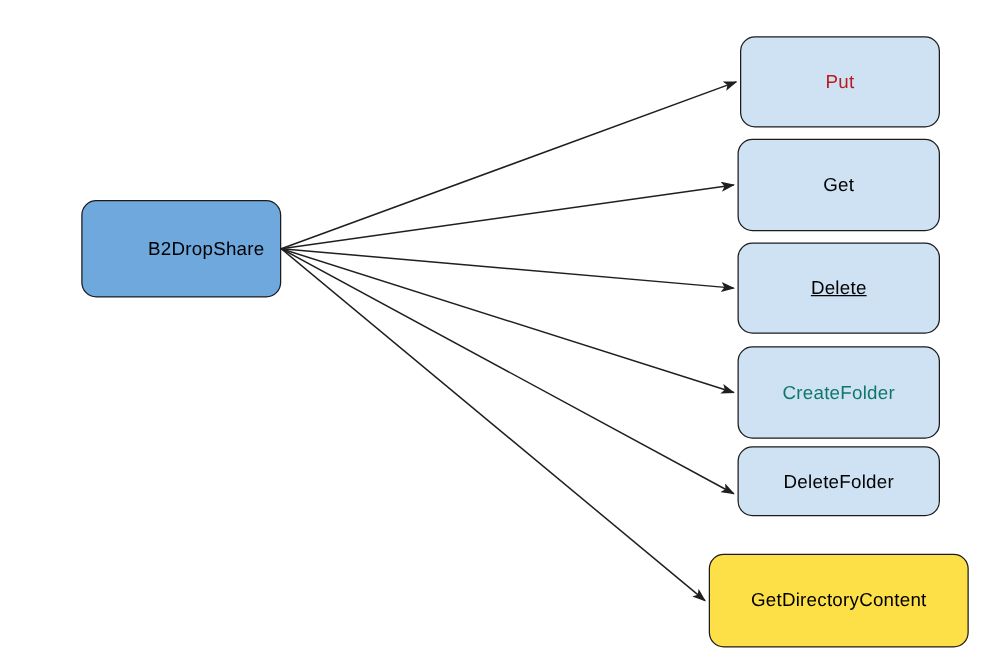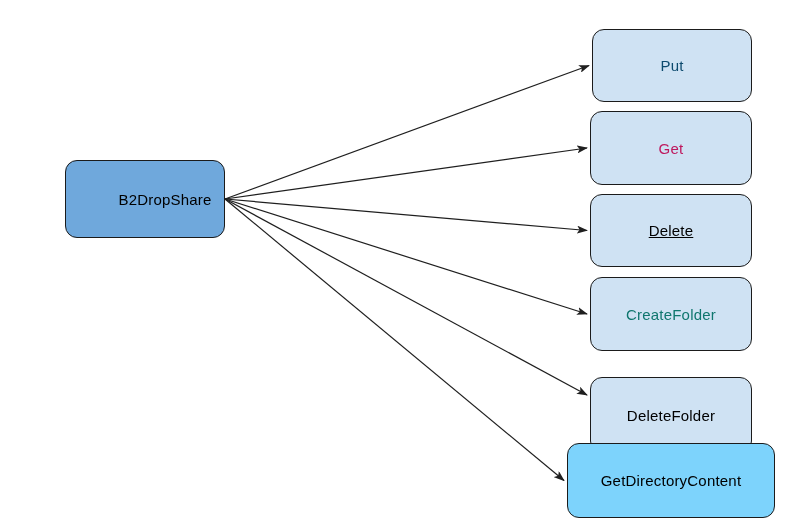--- a/index.html
+++ b/index.html
@@ -54,32 +54,32 @@
         <line x1="225" y1="199" x2="587" y2="230.5" stroke="#1f1f1f" stroke-width="1.2" marker-end="url(#arrowhead)"></line>
         <line x1="225" y1="199" x2="587" y2="314" stroke="#1f1f1f" stroke-width="1.2" marker-end="url(#arrowhead)"></line>
         <line x1="225" y1="199" x2="587" y2="395" stroke="#1f1f1f" stroke-width="1.2" marker-end="url(#arrowhead)"></line>
         <line x1="225" y1="199" x2="564" y2="480.5" stroke="#1f1f1f" stroke-width="1.2" marker-end="url(#arrowhead)"></line>
       </g>
   </svg>
 
   <div class="node" style="left: 65px; top: 160px; width: 160px; height: 78px; background: rgb(111, 168, 220); border-color: rgb(27, 27, 27); color: rgb(0, 0, 0); padding-left: 40px;">
     <span>B2DropShare</span>
   </div>
-  <div class="node" style="left: 592px; top: 29px; width: 160px; height: 73px; background: rgb(207, 226, 243); border-color: rgb(27, 27, 27); color: #0c4a6e;">
+  <div class="node" style="left: 592px; top: 29px; width: 160px; height: 73px; background: rgb(207, 226, 243); border-color: rgb(27, 27, 27); color: #b91c1c;">
     <span>Put</span>
   </div>
-  <div class="node" style="left: 590px; top: 111px; width: 162px; height: 74px; background: rgb(207, 226, 243); border-color: rgb(27, 27, 27); color: #be185d;">
+  <div class="node" style="left: 590px; top: 111px; width: 162px; height: 74px; background: rgb(207, 226, 243); border-color: rgb(27, 27, 27); color: #000000;">
     <span>Get</span>
   </div>
   <div class="node" style="left: 590px; top: 194px; width: 162px; height: 73px; background: rgb(207, 226, 243); border-color: rgb(27, 27, 27); color: rgb(0, 0, 0); text-decoration: underline;">
     <span>Delete</span>
   </div>
   <div class="node" style="left: 590px; top: 277px; width: 162px; height: 74px; background: rgb(207, 226, 243); border-color: rgb(27, 27, 27); color: #0f766e;">
     <span>CreateFolder</span>
   </div>
-  <div class="node" style="left: 590px; top: 377px; width: 162px; height: 76px; background: rgb(207, 226, 243); border-color: rgb(27, 27, 27); color: rgb(0, 0, 0);">
+  <div class="node" style="left: 590px; top: 357px; width: 162px; height: 56px; background: rgb(207, 226, 243); border-color: rgb(27, 27, 27); color: rgb(0, 0, 0);">
     <span>DeleteFolder</span>
   </div>
-  <div class="node" style="left: 567px; top: 443px; width: 208px; height: 75px; background: #7dd3fc; border-color: rgb(27, 27, 27); color: rgb(0, 0, 0);">
+  <div class="node" style="left: 567px; top: 443px; width: 208px; height: 75px; background: #fde047; border-color: rgb(27, 27, 27); color: rgb(0, 0, 0);">
     <span>GetDirectoryContent</span>
   </div>
 
 </div>
 
 </body></html>

